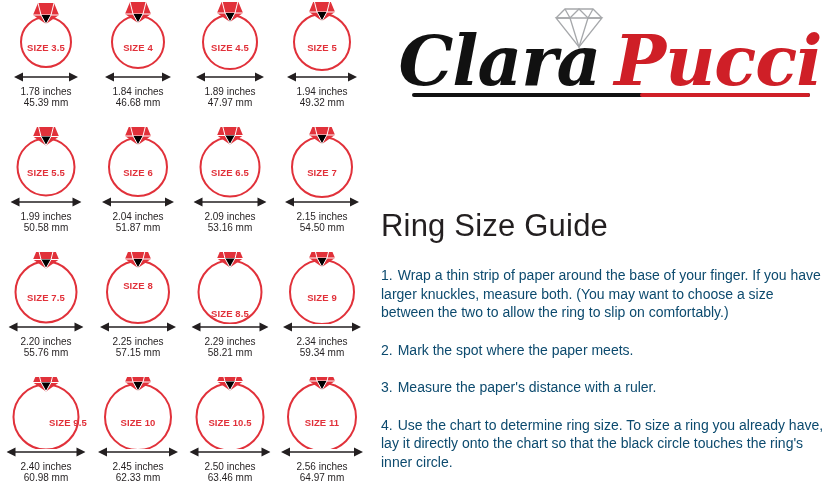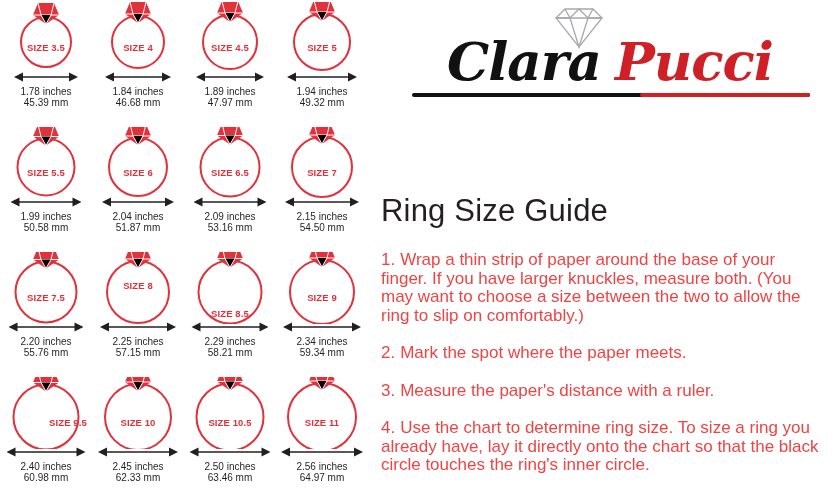--- a/index.html
+++ b/index.html
@@ -92,21 +92,21 @@
     height: 44px;
   }
   .logo-text {
     position: absolute;
     left: 0;
     top: 28px;
     width: 440px;
     text-align: center;
     font-family: "DejaVu Serif", serif;
     font-style: italic;
-    font-size: 53px;
+    font-size: 69px;
     line-height: 58px;
     font-weight: bold;
     letter-spacing: -1px;
     white-space: nowrap;
   }
   .logo-clara { color: #111111; }
   .logo-pucci { color: #cf1f27; }
 
   .logo-underline {
     position: absolute;
@@ -121,35 +121,35 @@
     left: 250px;
     width: 170px;
     background: #cf1f27;
     top: 89px;
   }
 
   
   .guide {
     position: absolute;
     left: 381px;
-    top: 193px;
+    top: 208px;
     width: 448px;
   }
   .guide h1 {
     margin: 0 0 22px 0;
     font-size: 31px;
     font-weight: normal;
     letter-spacing: 0.2px;
     color: #231f20;
   }
   .guide p {
     margin: 0 4px 19px 0;
-    font-size: 17px;
+    font-size: 14px;
     line-height: 18.5px;
-    color: #ef4444;
+    color: #0c4a6e;
   }
   .guide p .num { margin-right: 5px; }
 </style>
 </head>
 <body>
 
 <div class="page">
 
   <div class="grid" id="grid">
       <div class="cell">

